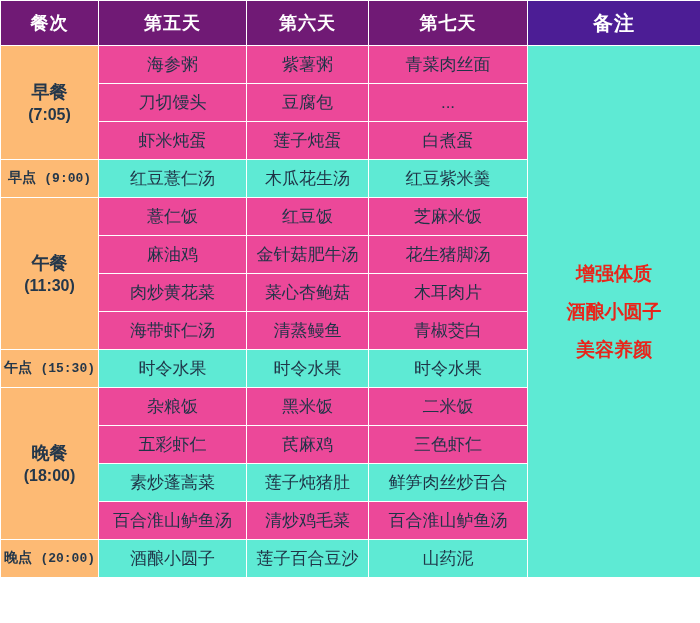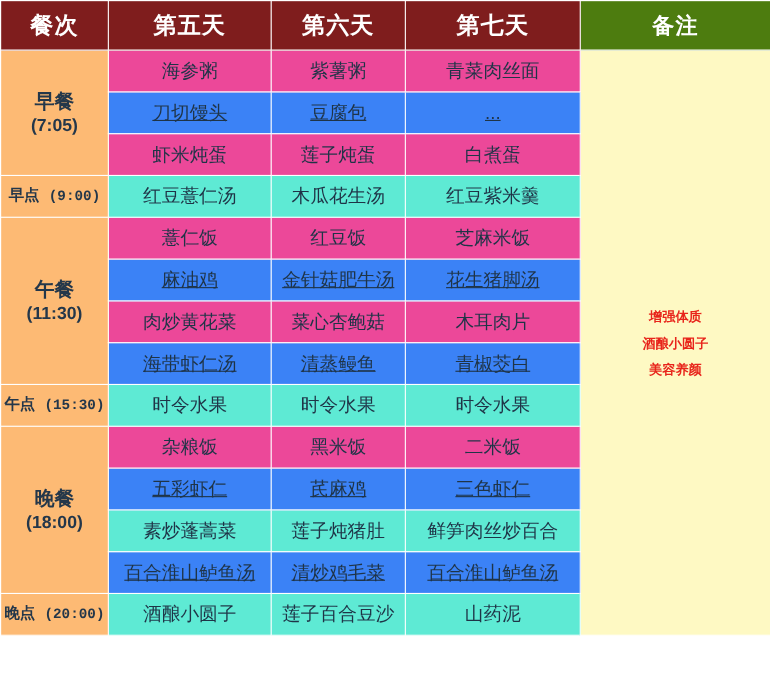--- a/index.html
+++ b/index.html
@@ -26,28 +26,28 @@
   }
   
   col.c0 { width: 98px; }
   col.c1 { width: 148px; }
   col.c2 { width: 122px; }
   col.c3 { width: 159px; }
   col.c4 { width: 173px; }
 
   thead th {
     height: 44px;
-    background: #7f1d1d;
+    background: #701a75;
     color: #ffffff;
-    font-size: 21px;
+    font-size: 18px;
     font-weight: bold;
     letter-spacing: 1px;
   }
   thead th.remark-head {
-    background: #4d7c0f;
+    background: #4c1d95;
     font-size: 20px;
   }
 
   
   td.meal {
     background: #fdba74;
     color: #24374a;
     line-height: 1.35;
   }
   td.meal .big {
@@ -74,28 +74,28 @@
     font-weight: bold;
   }
 
   
   td.dish {
     height: 37px;
     font-size: 17px;
     color: #1f3447;
   }
   td.dish.shade-a { background: #ec4899; }
-  td.dish.shade-b { background: #3b82f6; text-decoration: underline; }
+  td.dish.shade-b { background: #ec4899; }
   td.dish.plain   { background: #5eead4; }
 
   
   td.remark {
-    background: #fef9c3;
+    background: #5eead4;
     color: #e8251b;
-    font-size: 12px;
+    font-size: 19px;
     font-weight: bold;
     line-height: 2.0;
   }
   td.remark .line { display: block; }
 </style>
 </head>
 <body>
 
 <table class="menu">
   <colgroup>

